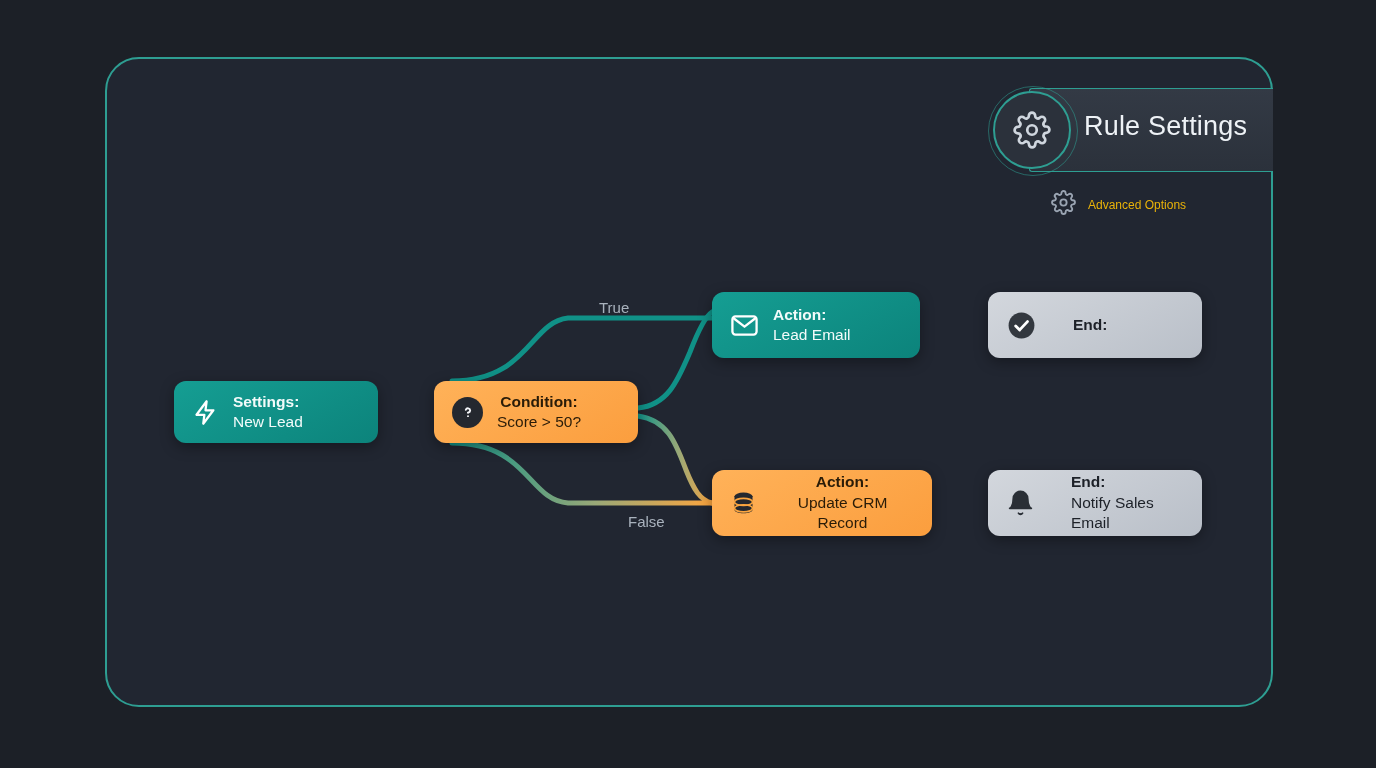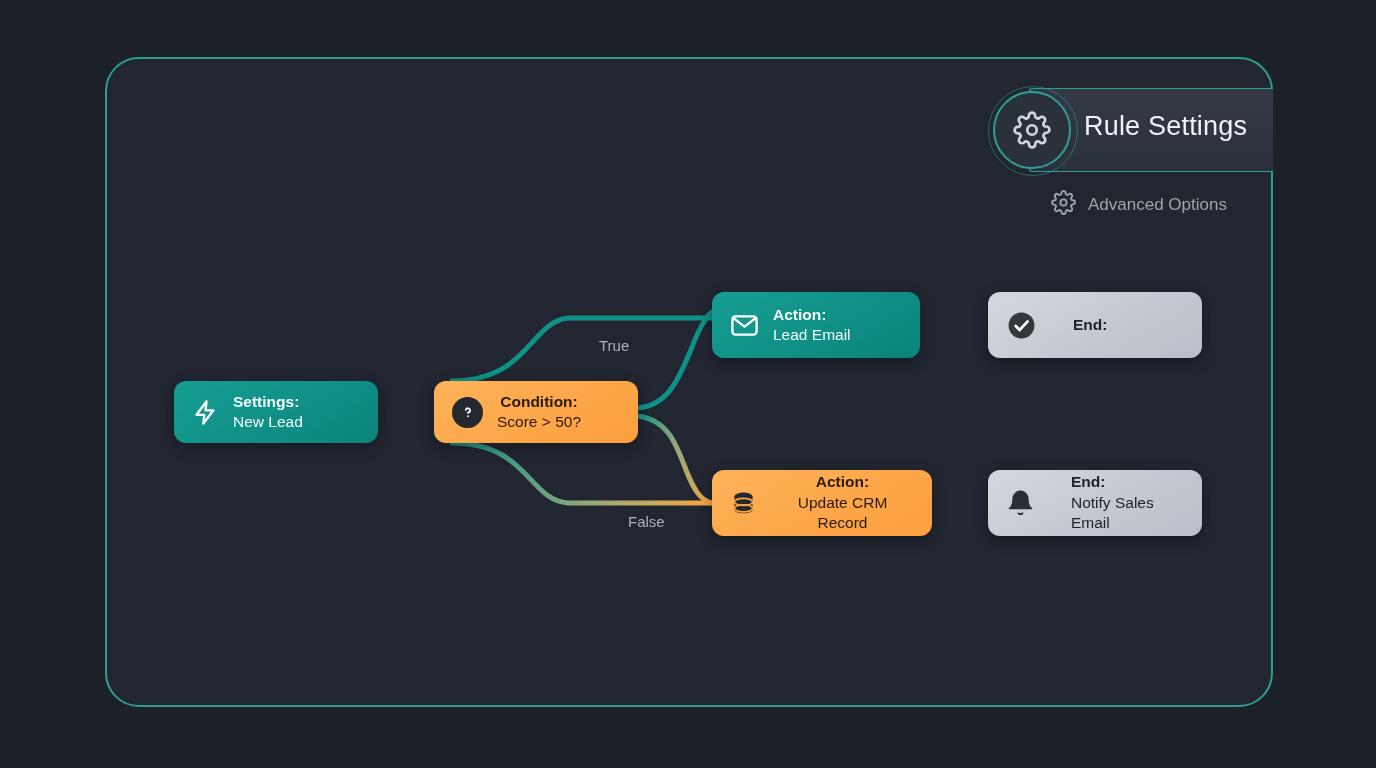--- a/index.html
+++ b/index.html
@@ -45,21 +45,21 @@
   .gear-badge::before {
     content:""; position:absolute; left:-7px; top:-7px;
     width:88px; height:88px; border-radius:50%;
     border:1.5px solid rgba(46,158,146,.55);
   }
 
   .advanced-row {
     position:absolute; left:1051px; top:190px;
     display:flex; align-items:center; gap:12px;
   }
-  .advanced-label { font-size:17px; color:#a3a3a3; white-space:nowrap; }
+  .advanced-label { font-size:12px; color:#eab308; white-space:nowrap; }
 
   
   .node {
     position:absolute;
     display:flex; align-items:center;
     border-radius:12px;
     padding:0 18px;
     gap:14px;
   }
   .node .node-icon { flex:0 0 auto; display:flex; align-items:center; justify-content:center; }
@@ -98,21 +98,21 @@
   .circle-dark {
     width:31px; height:31px; border-radius:50%;
     background:#24282f;
     display:flex; align-items:center; justify-content:center;
   }
 
   
   .edge-label {
     position:absolute; font-size:15px; color:#a9b2bd; white-space:nowrap;
   }
-  #label-true  { left:599px; top:299px;margin-top:38px; }
+  #label-true  { left:599px; top:299px; }
   #label-false { left:596px; top:513px;margin-left:32px; }
 
   svg.wires { position:absolute; left:0; top:0; width:1376px; height:768px; pointer-events:none; }
 </style>
 </head>
 <body>
 
 <div id="stage">
 
   <div class="canvas-frame"></div>

